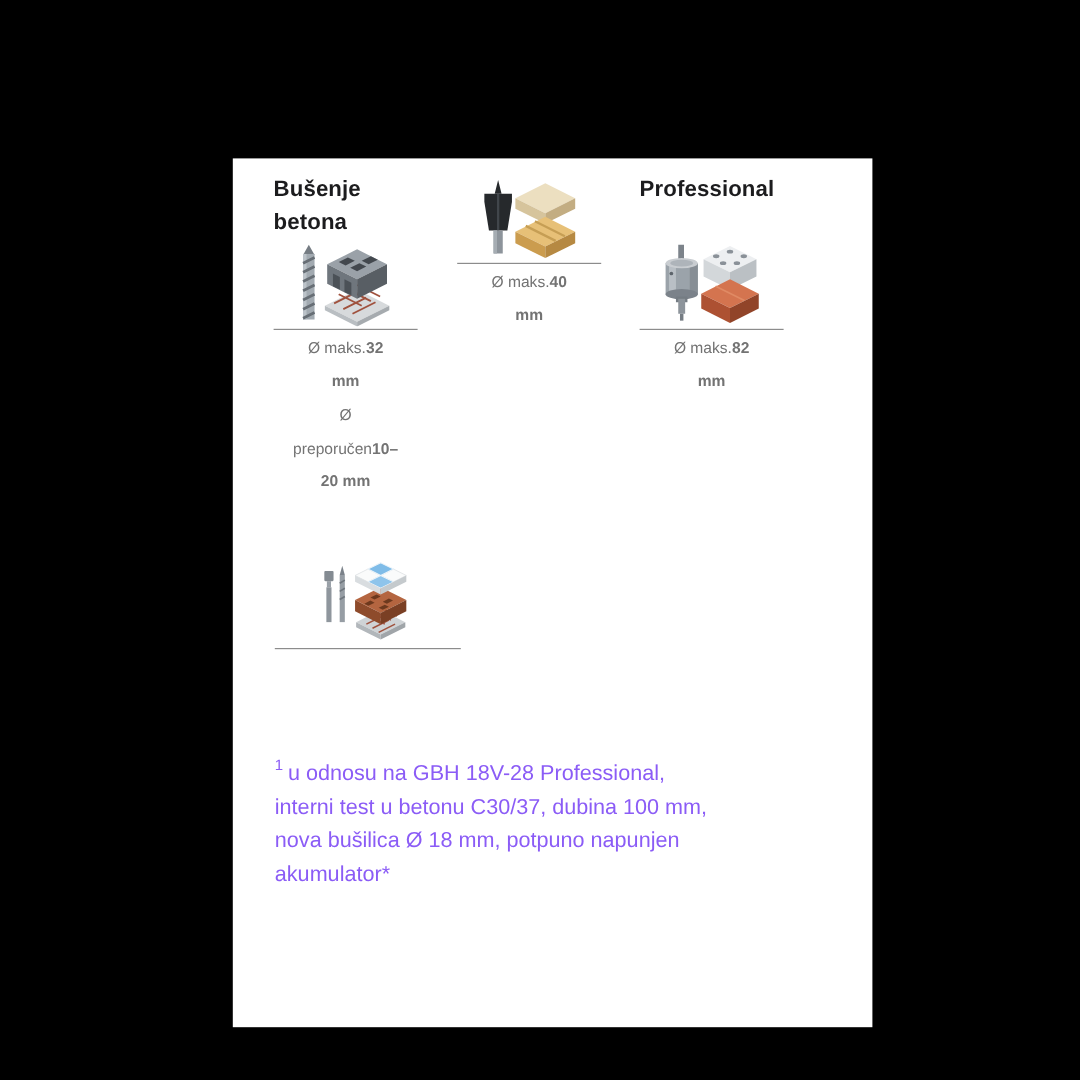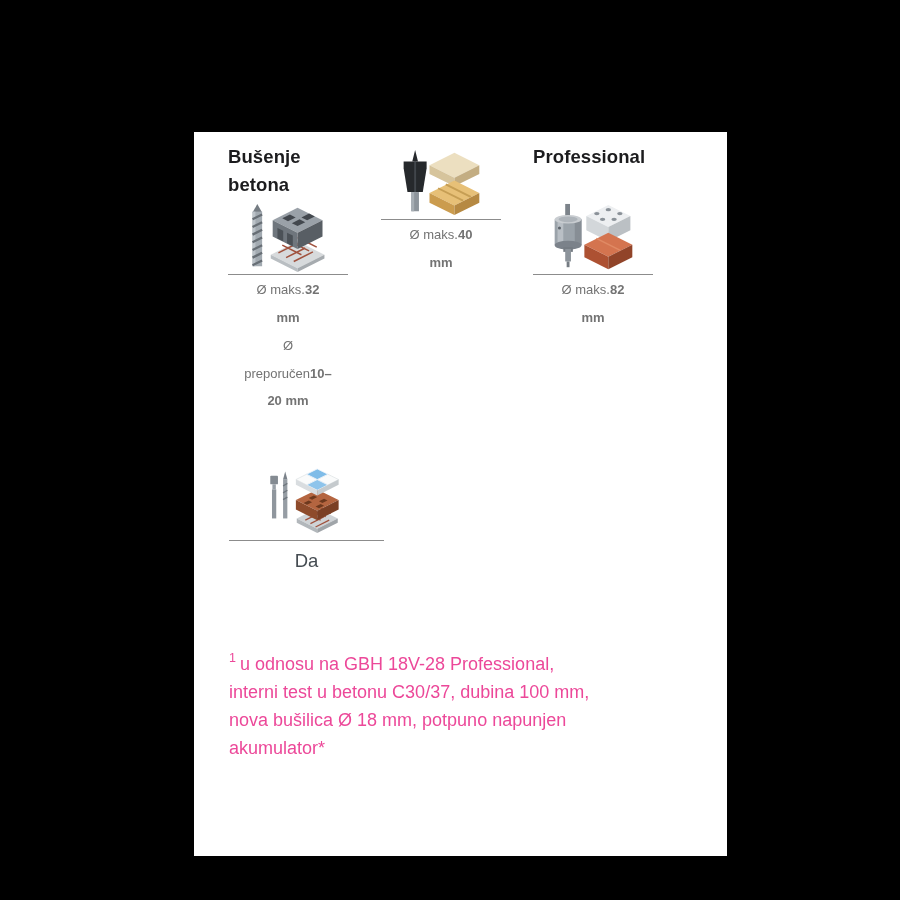--- a/index.html
+++ b/index.html
@@ -33,21 +33,21 @@
     margin:0;font-size:18.5px;font-weight:700;line-height:28px;
     color:#1c1c1e;text-align:center;
   }
   .chisel .icon-wrap{height:67px;margin-top:35px;padding-bottom:6px;}
   .chisel-val{
     margin:0;padding-top:6px;text-align:center;font-size:18.5px;line-height:28px;
     color:#454c52;
   }
   .footnote{
     position:absolute;left:35px;top:498px;width:470px;
-    font-size:18px;line-height:28px;color:#ec4899;margin-top:20px;
+    font-size:18px;line-height:28px;color:#8b5cf6;
   }
   .footnote sup{
     font-size:12.5px;line-height:0;margin-right:4px;position:relative;top:-1px;
   }
   .footnote .ft-text{white-space:pre-line;}
   svg{display:block;}
 </style>
 </head>
 <body>
 
@@ -158,21 +158,20 @@
         <polygon points="35,14.5 60,27 60,33 35,20.5" fill="#d9dde0"></polygon>
         <polygon points="60,27 85,14.5 85,20.5 60,33" fill="#c5cacd"></polygon>
         <rect x="5" y="10" width="9" height="10" rx="1" fill="#848b92"></rect>
         <rect x="7.5" y="20" width="4" height="6" fill="#9aa1a8"></rect>
         <rect x="7" y="26" width="5" height="34" fill="#8f969d"></rect>
         <polygon points="20,14 25,14 22.5,5" fill="#7b828a"></polygon>
         <rect x="20" y="14" width="5" height="46" fill="#969da4"></rect>
         <path d="M20,22 25,19 M20,30 25,27 M20,38 25,35" stroke="#6f767d" stroke-width="1.6" fill="none"></path>
       </svg>
     </div>
-    <div class="chisel-val">Da</div>
   </div>
 
   <div class="footnote">
     <sup>1</sup><span class="ft-text">u odnosu na GBH 18V-28 Professional,
 interni test u betonu C30/37, dubina 100 mm,
 nova bušilica Ø 18 mm, potpuno napunjen
 akumulator*</span>
   </div>
 
 </div>

